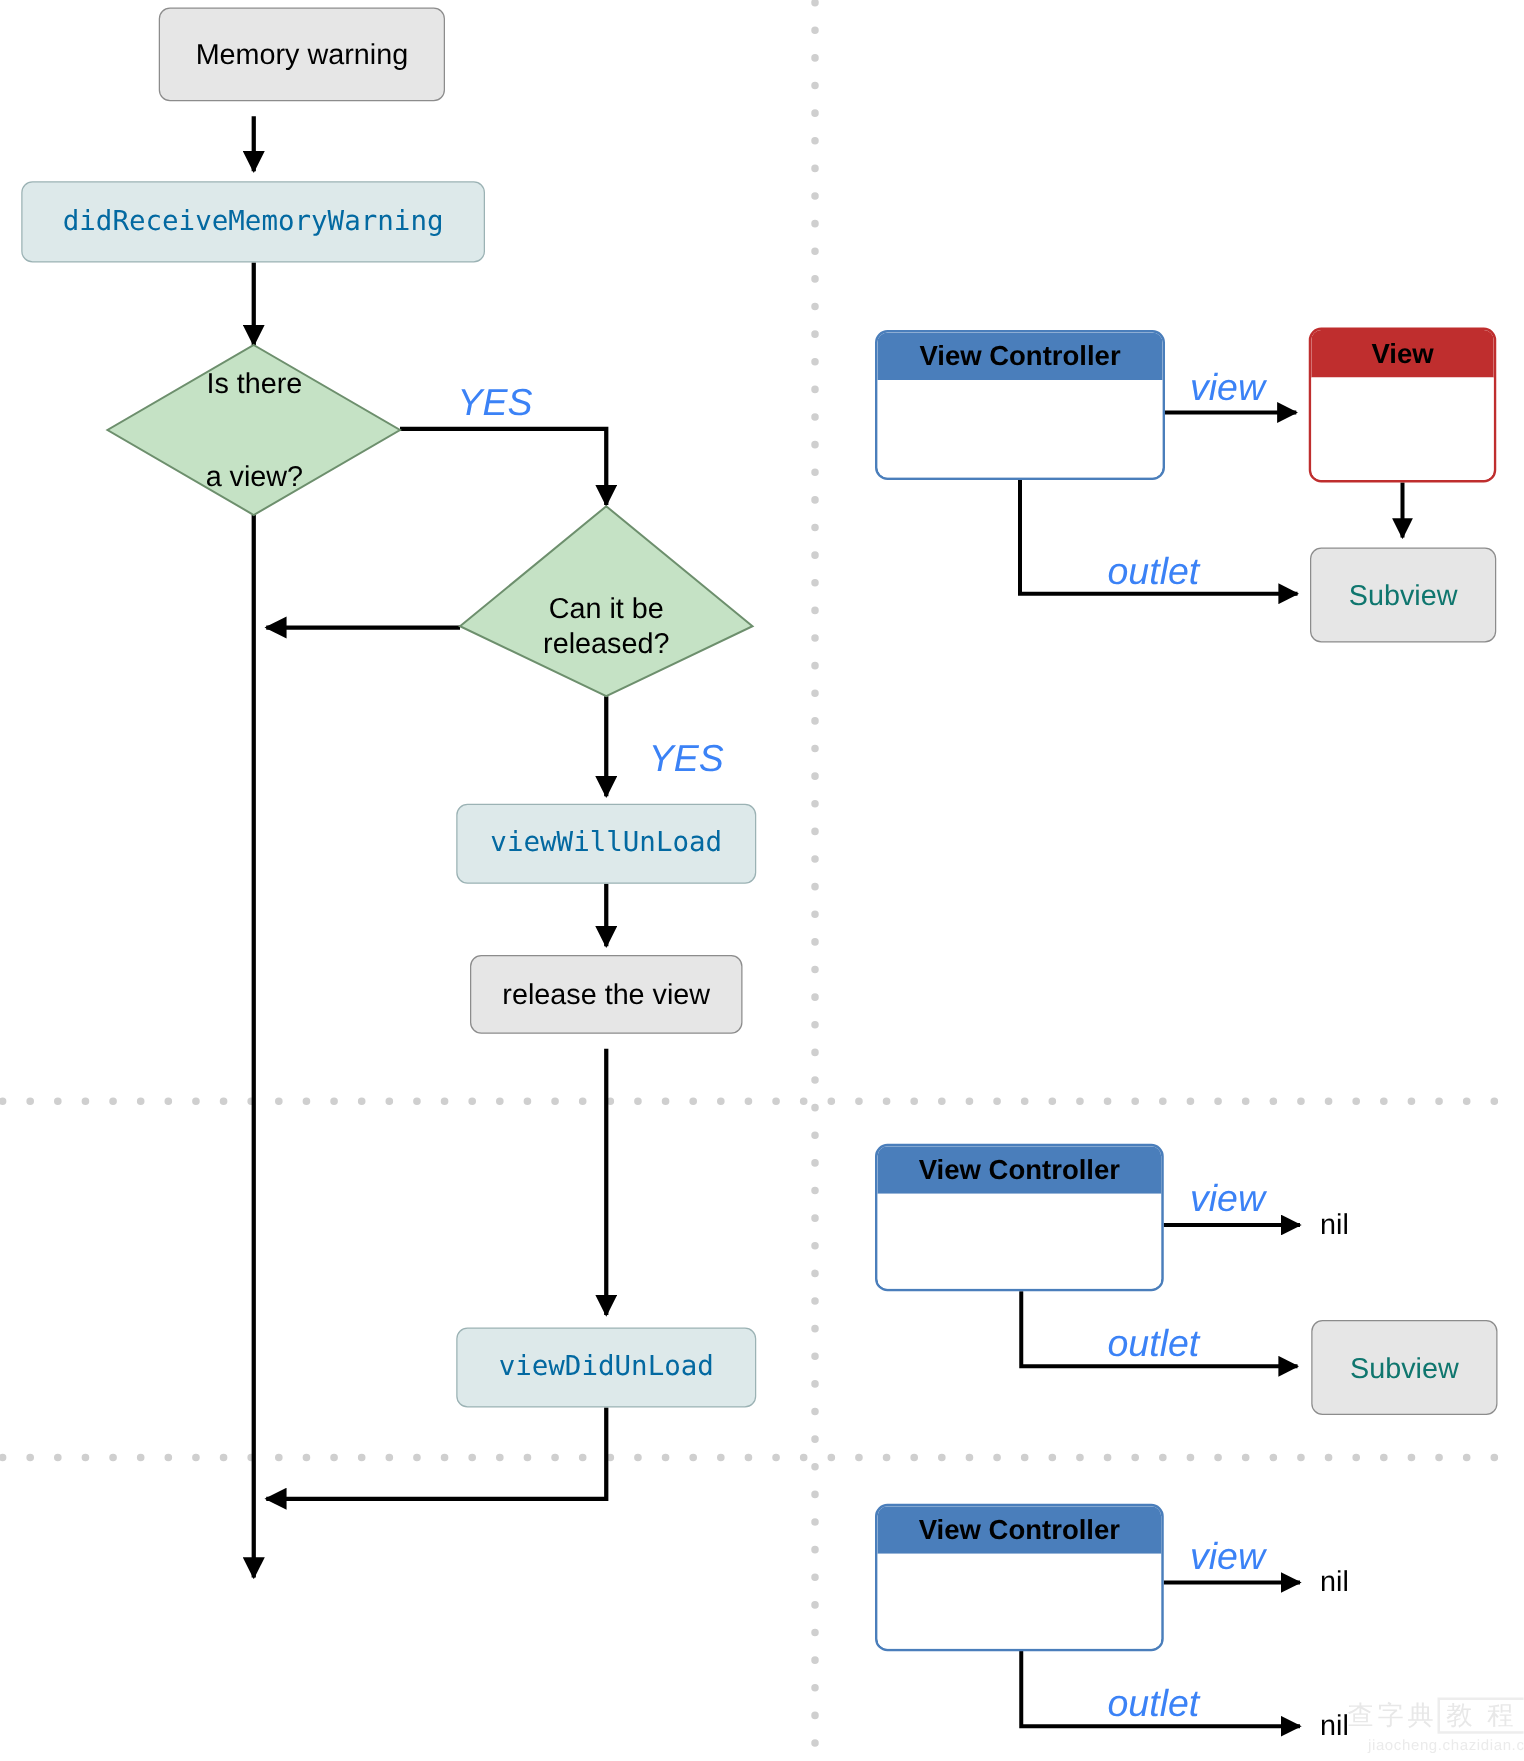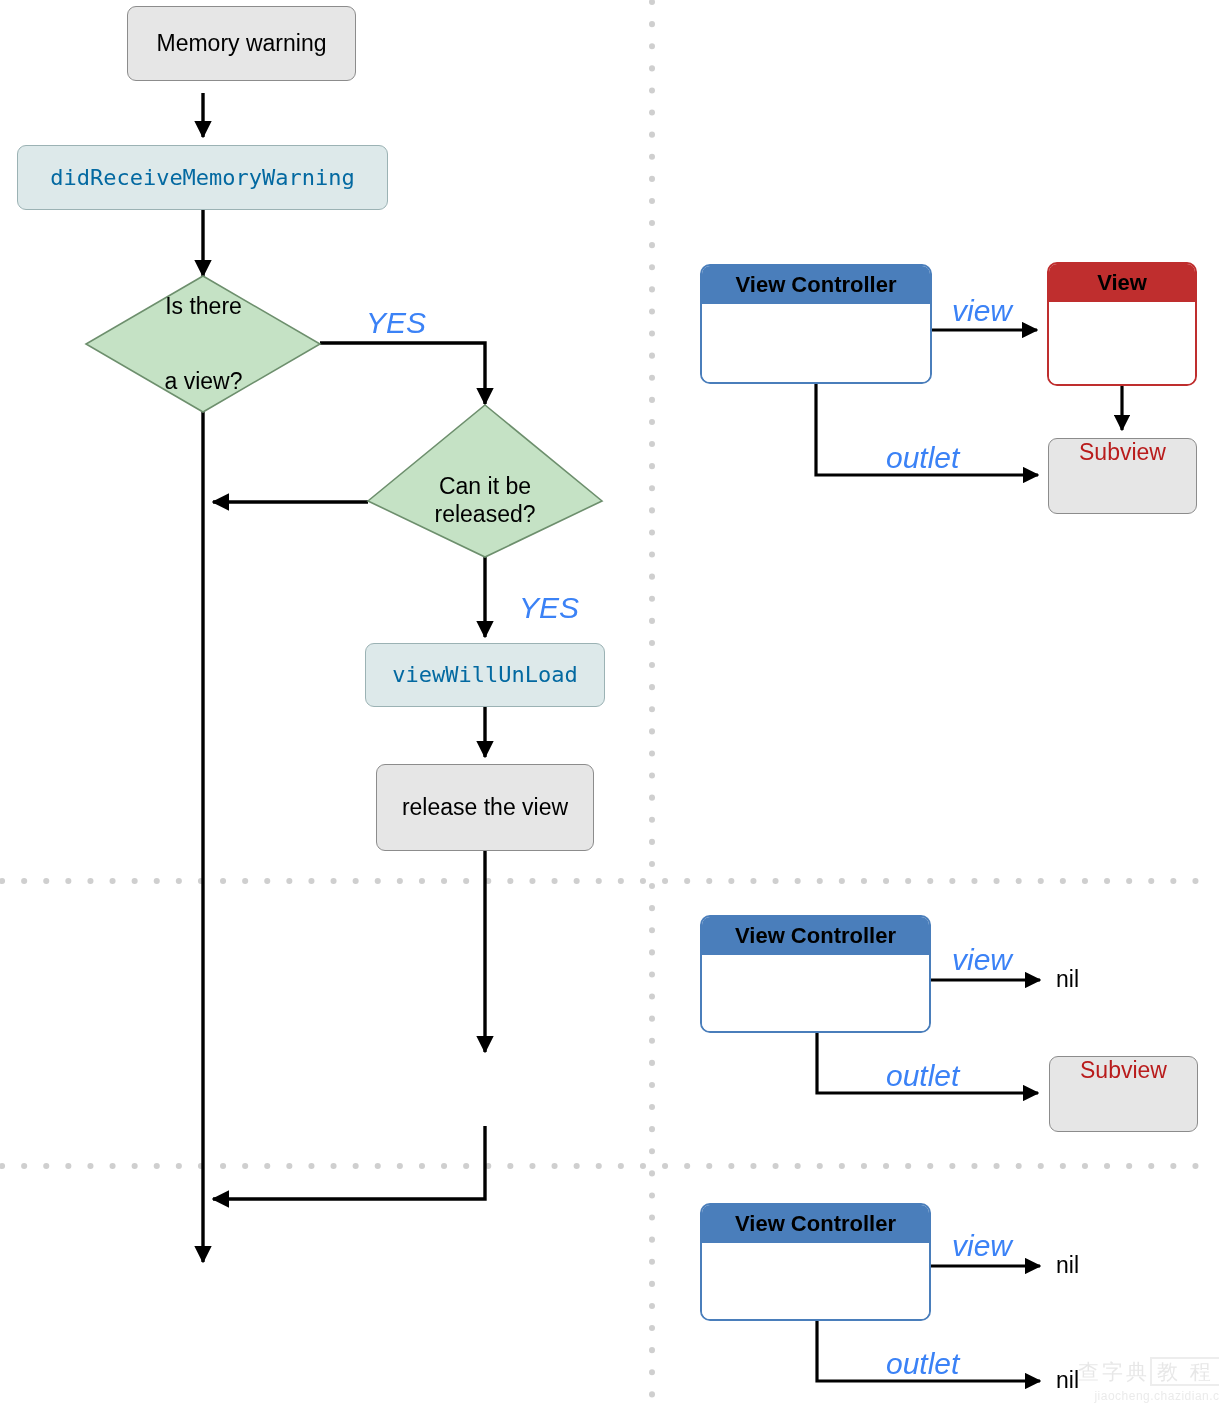--- a/index.html
+++ b/index.html
@@ -99,23 +99,24 @@
     width: 100%;
     background: #ffffff;
   }
   .subview {
     position: absolute;
     box-sizing: border-box;
     background: #e6e6e6;
     border: 1.5px solid #8c8c8c;
     border-radius: 9px;
     display: flex;
-    justify-content: center;
-    font-size: 23px;
-    color: #b91c1c;
+    align-items: center;
+    justify-content: center;
+    font-size: 23px;
+    color: #0f766e;
   }
   .nil-label {
     position: absolute;
     font-size: 23px;
     color: #000000;
   }
   .watermark {
     position: absolute;
     text-align: center;
     opacity: 0.33;
@@ -220,24 +221,27 @@
   </div>
 
   <div class="edge-label" style="left:366px; top:306px;">YES</div>
 
   <div class="edge-label" style="left:519px; top:591px;">YES</div>
 
   <div class="node box-blue" style="left:365px; top:643px; width:240px; height:64px;">
     <span>viewWillUnLoad</span>
   </div>
 
-  <div class="node box-gray" style="left:376px; top:764px; width:218px; height:87px;">
+  <div class="node box-gray" style="left:376px; top:764px; width:218px; height:63px;">
     <span>release the view</span>
   </div>
 
+  <div class="node box-blue" style="left:365px; top:1062px; width:240px; height:64px;">
+    <span>viewDidUnLoad</span>
+  </div>
 
   <div class="uml vc" style="left:700px; top:264px; width:232px; height:120px;">
     <div class="uml-header" style="height:38px;">View Controller</div>
     <div class="uml-body" style="height:78px;"></div>
   </div>
 
   <div class="uml view" style="left:1047px; top:262px; width:150px; height:124px;">
     <div class="uml-header" style="height:38px;">View</div>
     <div class="uml-body" style="height:82px;"></div>
   </div>

